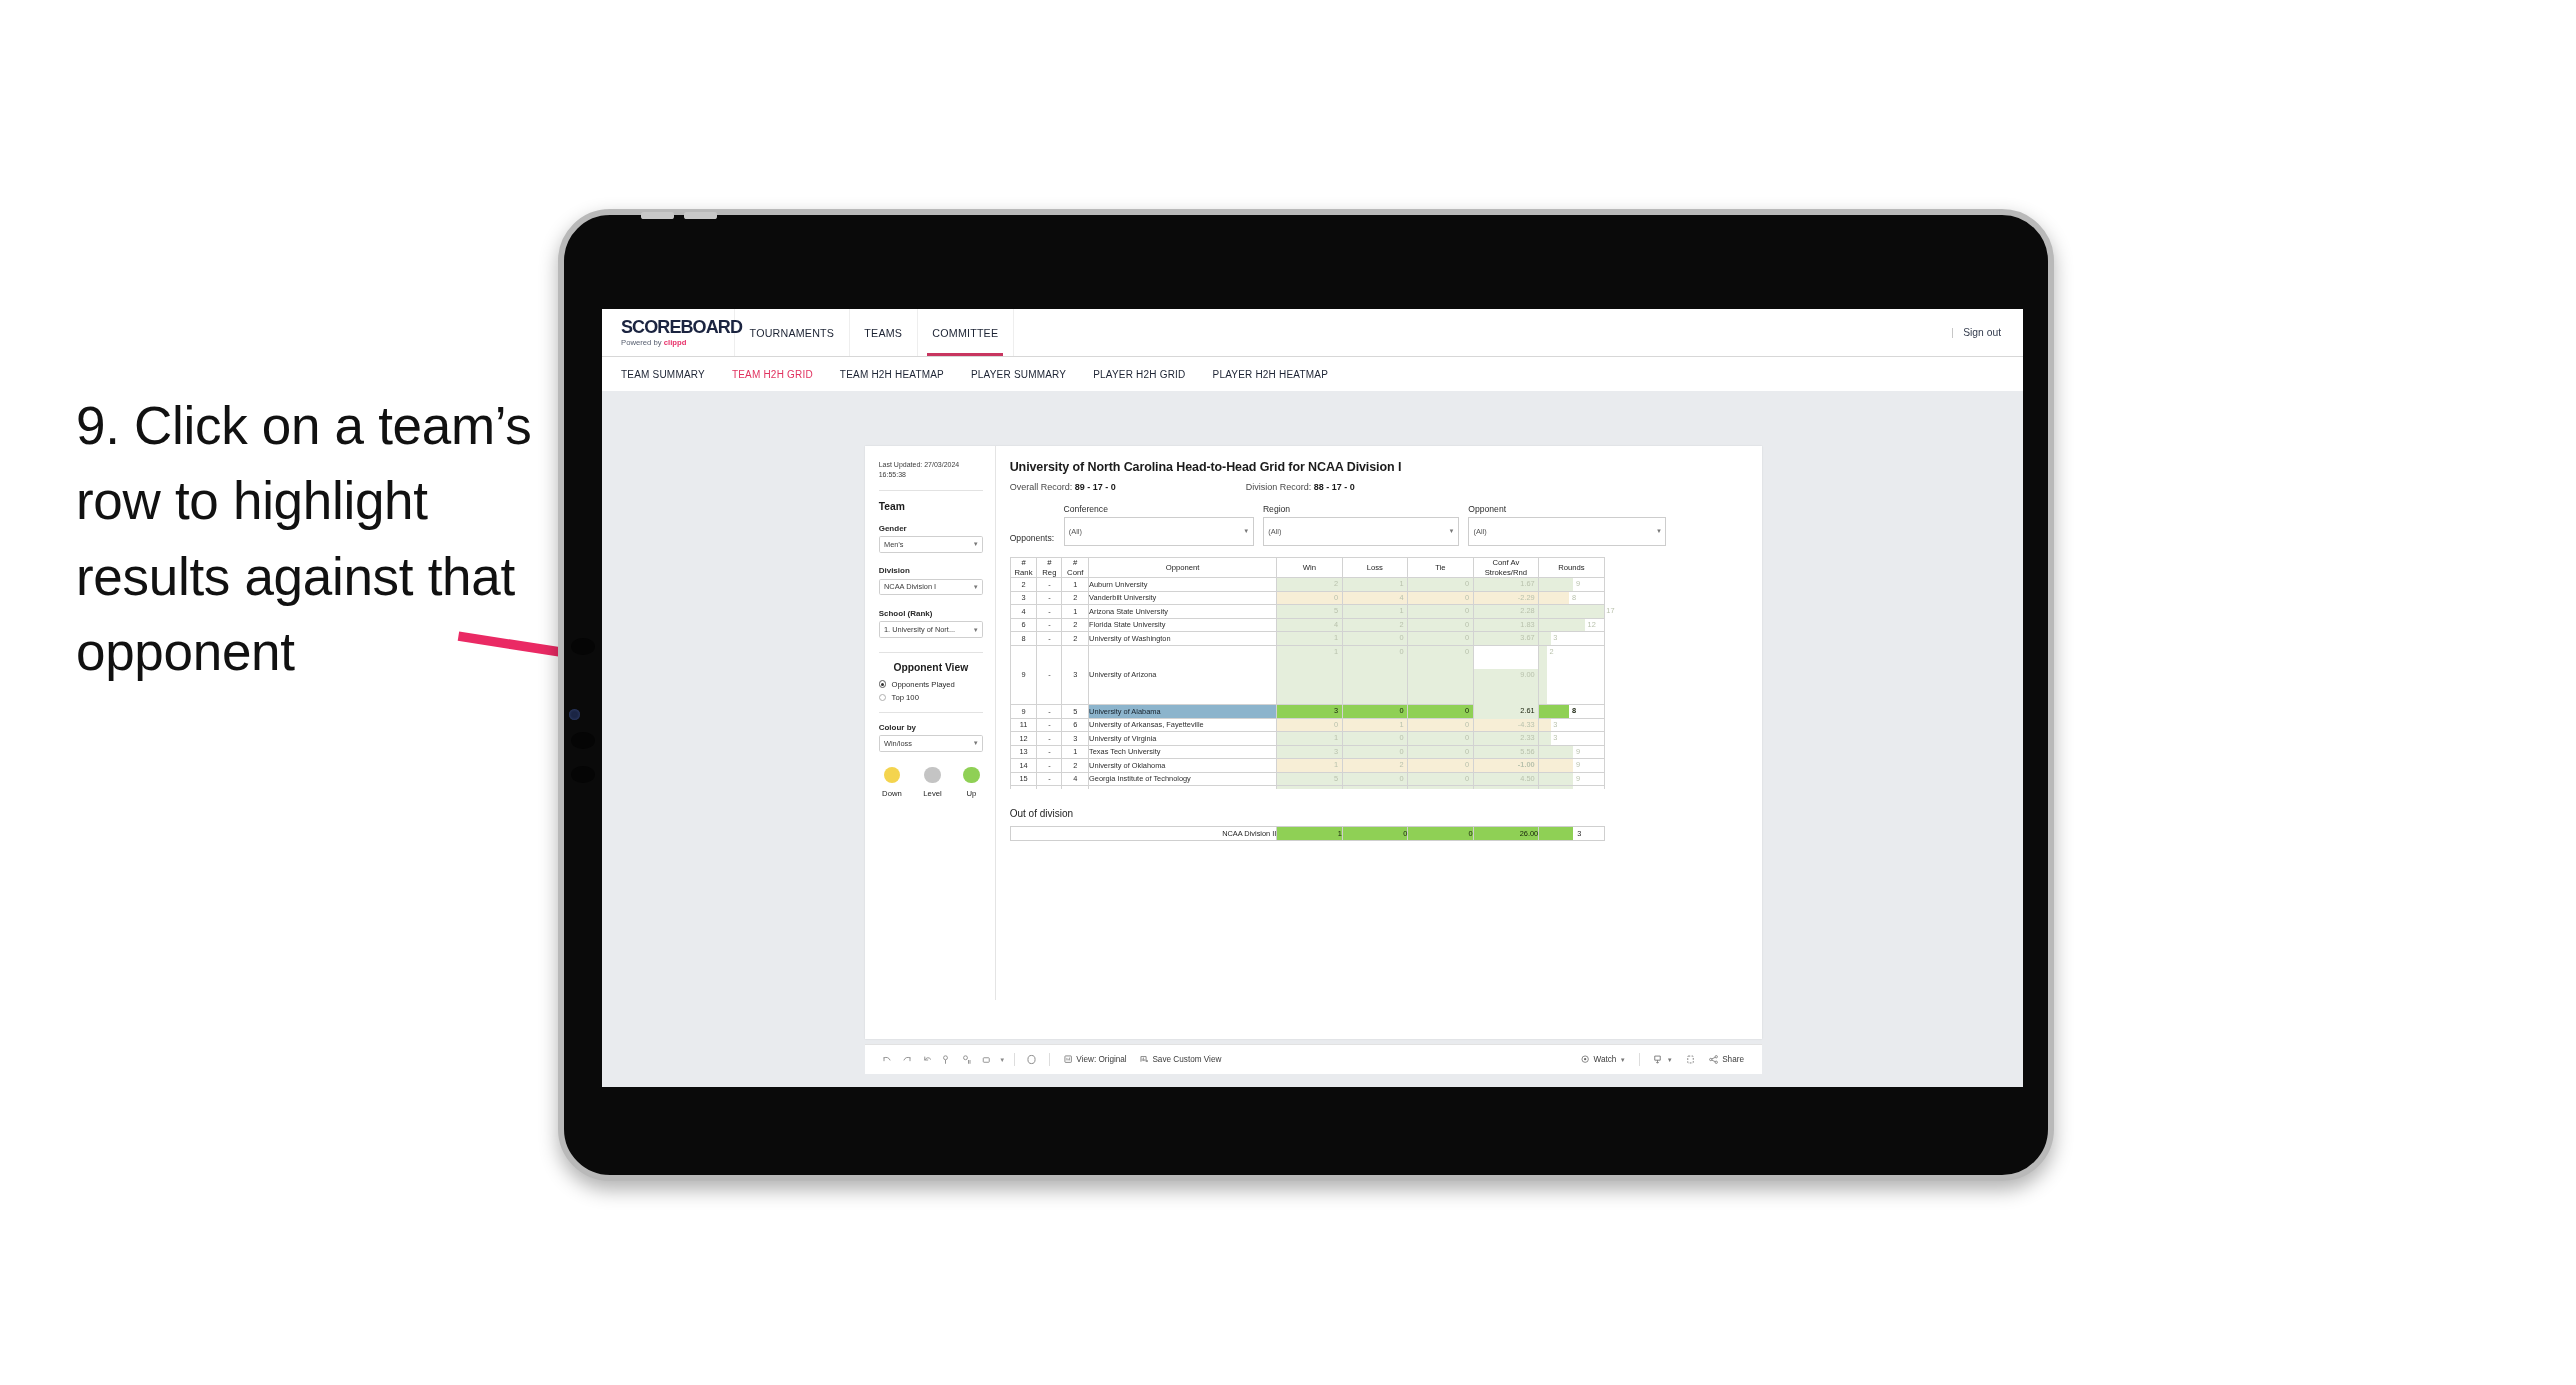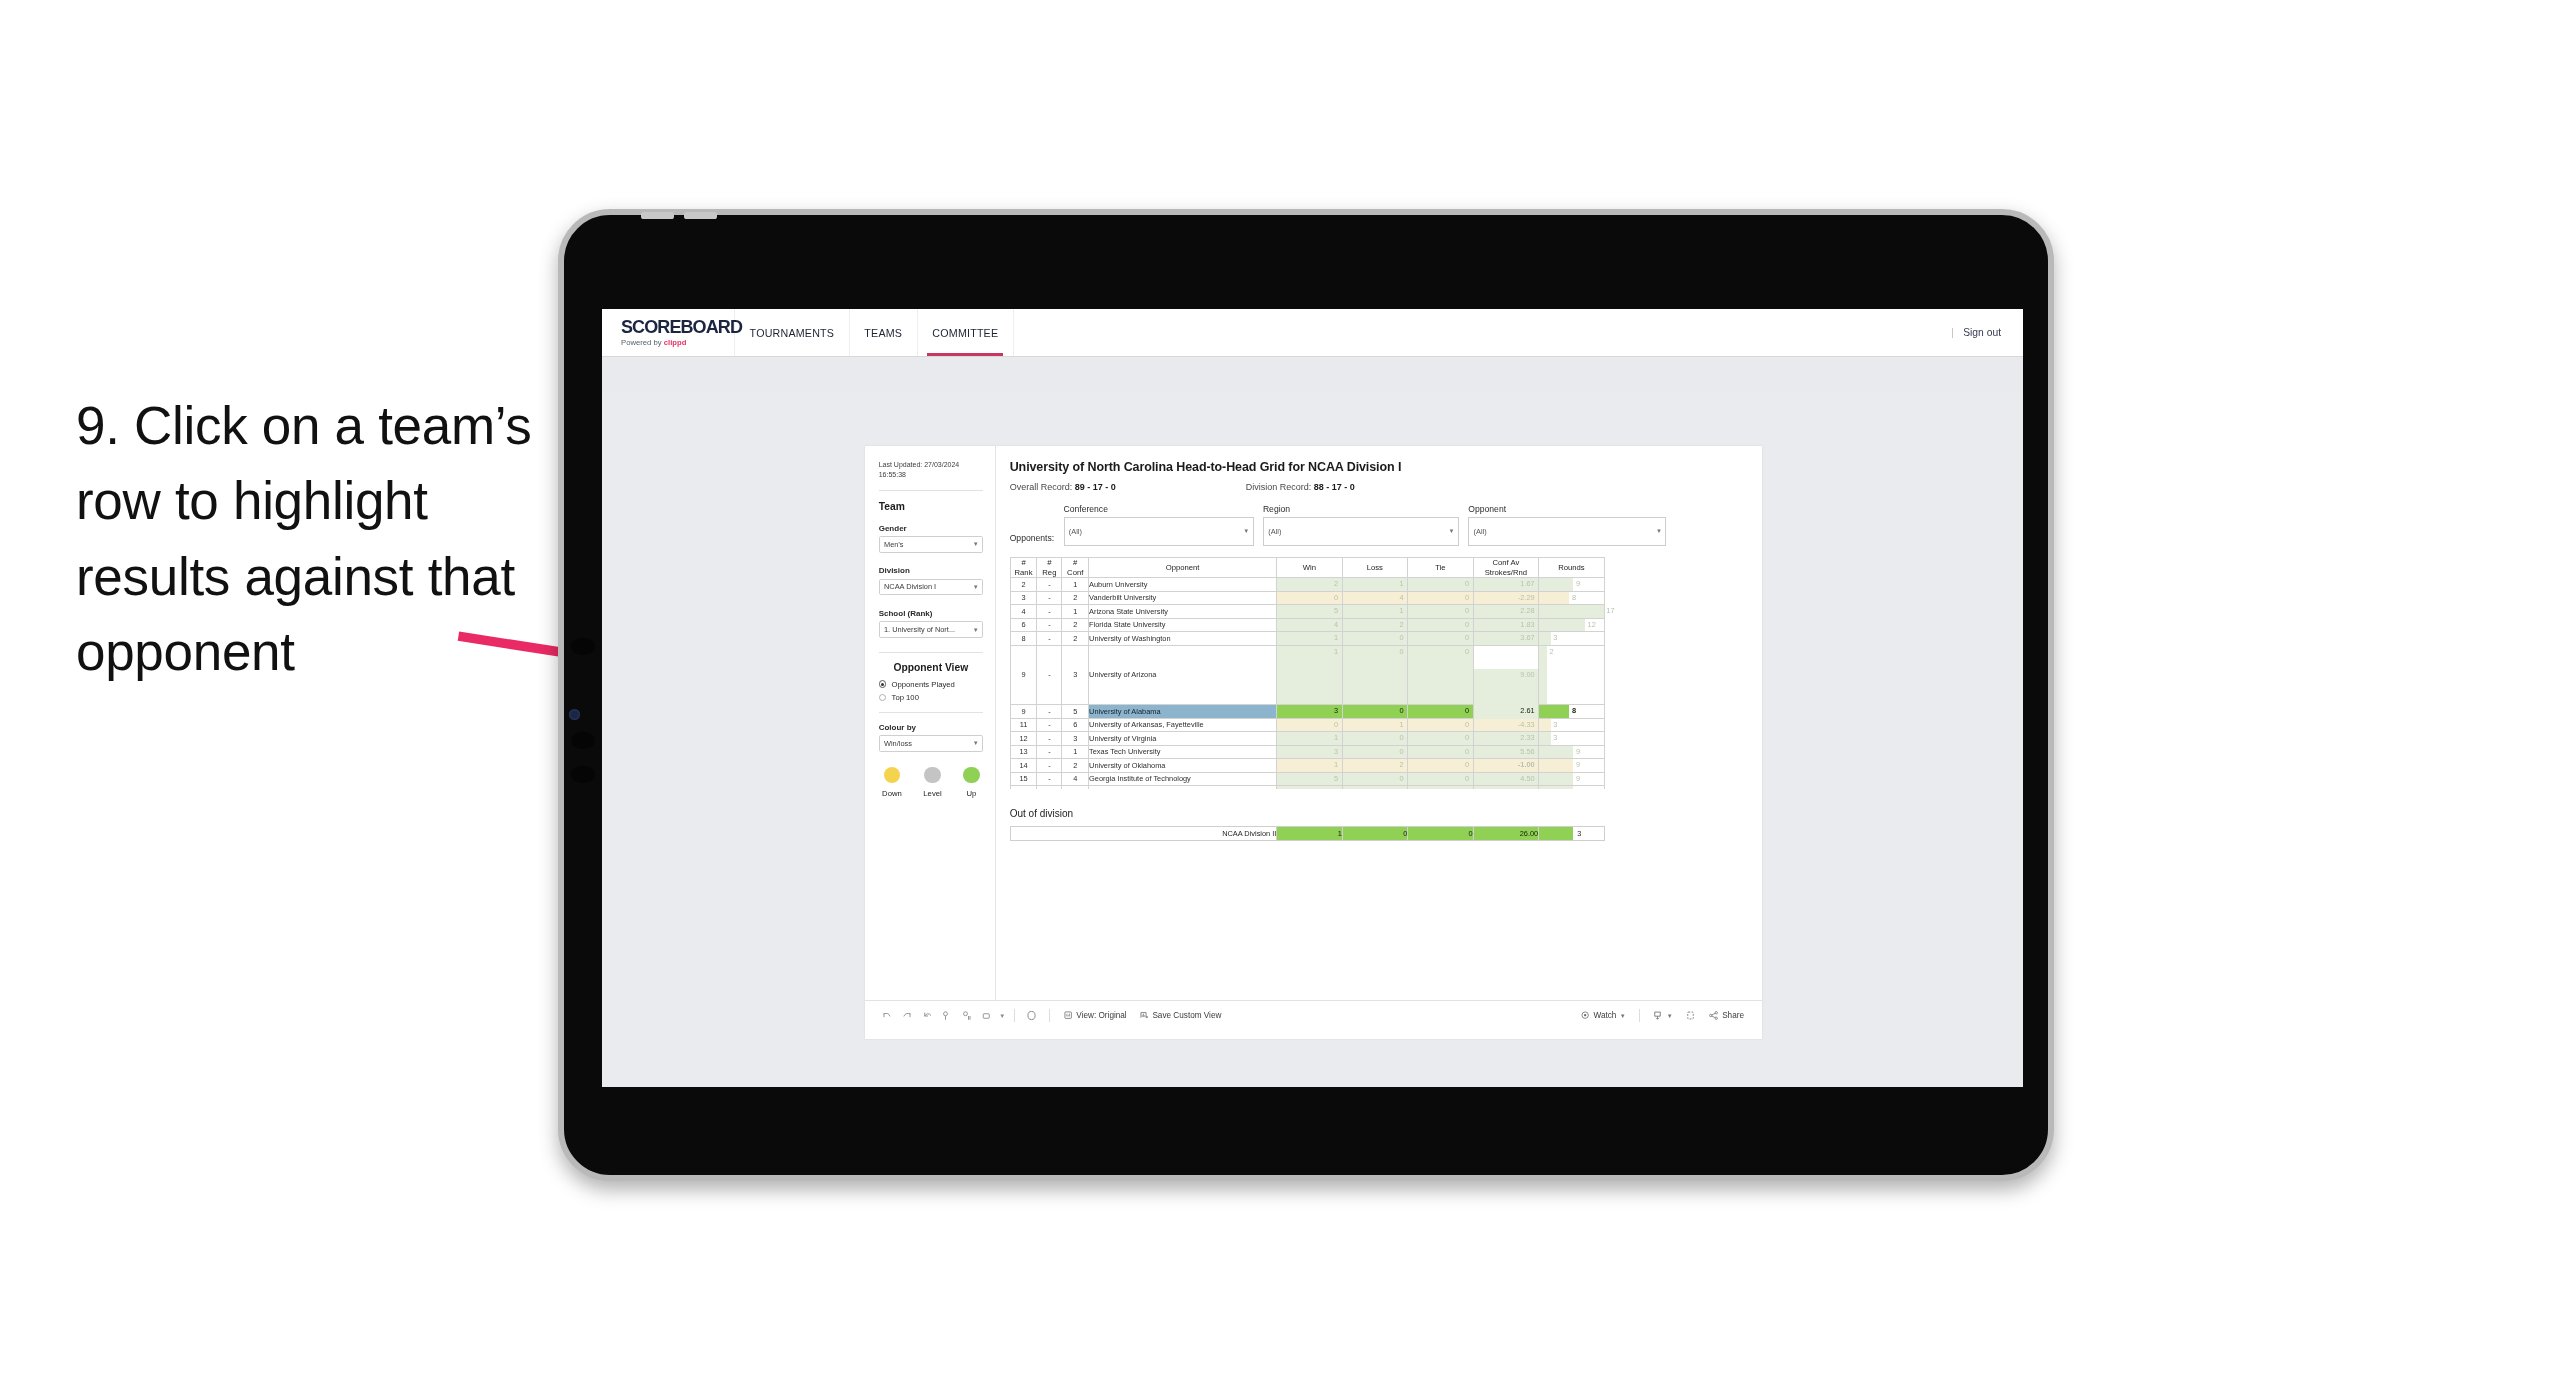--- a/index.html
+++ b/index.html
@@ -137,21 +137,21 @@
 
   
   #ood-title{margin-top:19px;font-size:10px;color:#1b1b1b;}
   table.ood{border-collapse:collapse;table-layout:fixed;width:595px;margin-top:6.9px;font-size:7.4px;}
   table.ood td{border:0.9px solid #cfcfcf;height:13px;box-sizing:border-box;padding:0;}
   .ood-name{width:220px;text-align:right;padding-right:3.4px;color:#1d1d1d;background:#fff;}
   .ood-stat{width:54px;text-align:right;padding-right:4.3px;background:#8fd055;color:#17210c;}
 
   
   #toolbar{height:29px;border-top:0.9px solid #e2e2e2;background:#ffffff;
-           display:flex;align-items:center;padding:0 12px;gap:0;}
+           display:flex;align-items:center;padding:0 12px;gap:0;margin-top:44px;}
   .tb-ico{width:20px;height:20px;display:flex;align-items:center;justify-content:center;
           color:#8a8a8a;cursor:pointer;}
   .tb-div{width:0.9px;height:13px;background:#dddddd;margin:0 6.9px;}
   .tb-btn{display:flex;align-items:center;gap:3.4px;font-size:8.2px;color:#3b3b3b;
           padding:0 6px;height:19px;cursor:pointer;white-space:nowrap;}
   #tb-spacer{flex:1;}
   svg{display:block;}
 </style>
 </head>
 <body>
@@ -186,20 +186,28 @@
       <div class="topnav-item">TOURNAMENTS</div>
       <div class="topnav-item">TEAMS</div>
       <div class="topnav-item active">COMMITTEE</div>
       <div id="topnav-spacer"></div>
       <div id="signout-wrap">
         <span id="signout-div">|</span>
         <span>Sign out</span>
       </div>
     </div>
 
+    <div id="subnav">
+      <div class="subnav-item">TEAM SUMMARY</div>
+      <div class="subnav-item active">TEAM H2H GRID</div>
+      <div class="subnav-item">TEAM H2H HEATMAP</div>
+      <div class="subnav-item">PLAYER SUMMARY</div>
+      <div class="subnav-item">PLAYER H2H GRID</div>
+      <div class="subnav-item">PLAYER H2H HEATMAP</div>
+    </div>
 
     <div id="canvas">
       <div id="viz">
         <div id="viz-body">
 
           <div id="sidebar">
             <div id="last-updated">
               <div>Last Updated: 27/03/2024</div>
               <div>16:55:38</div>
             </div>

